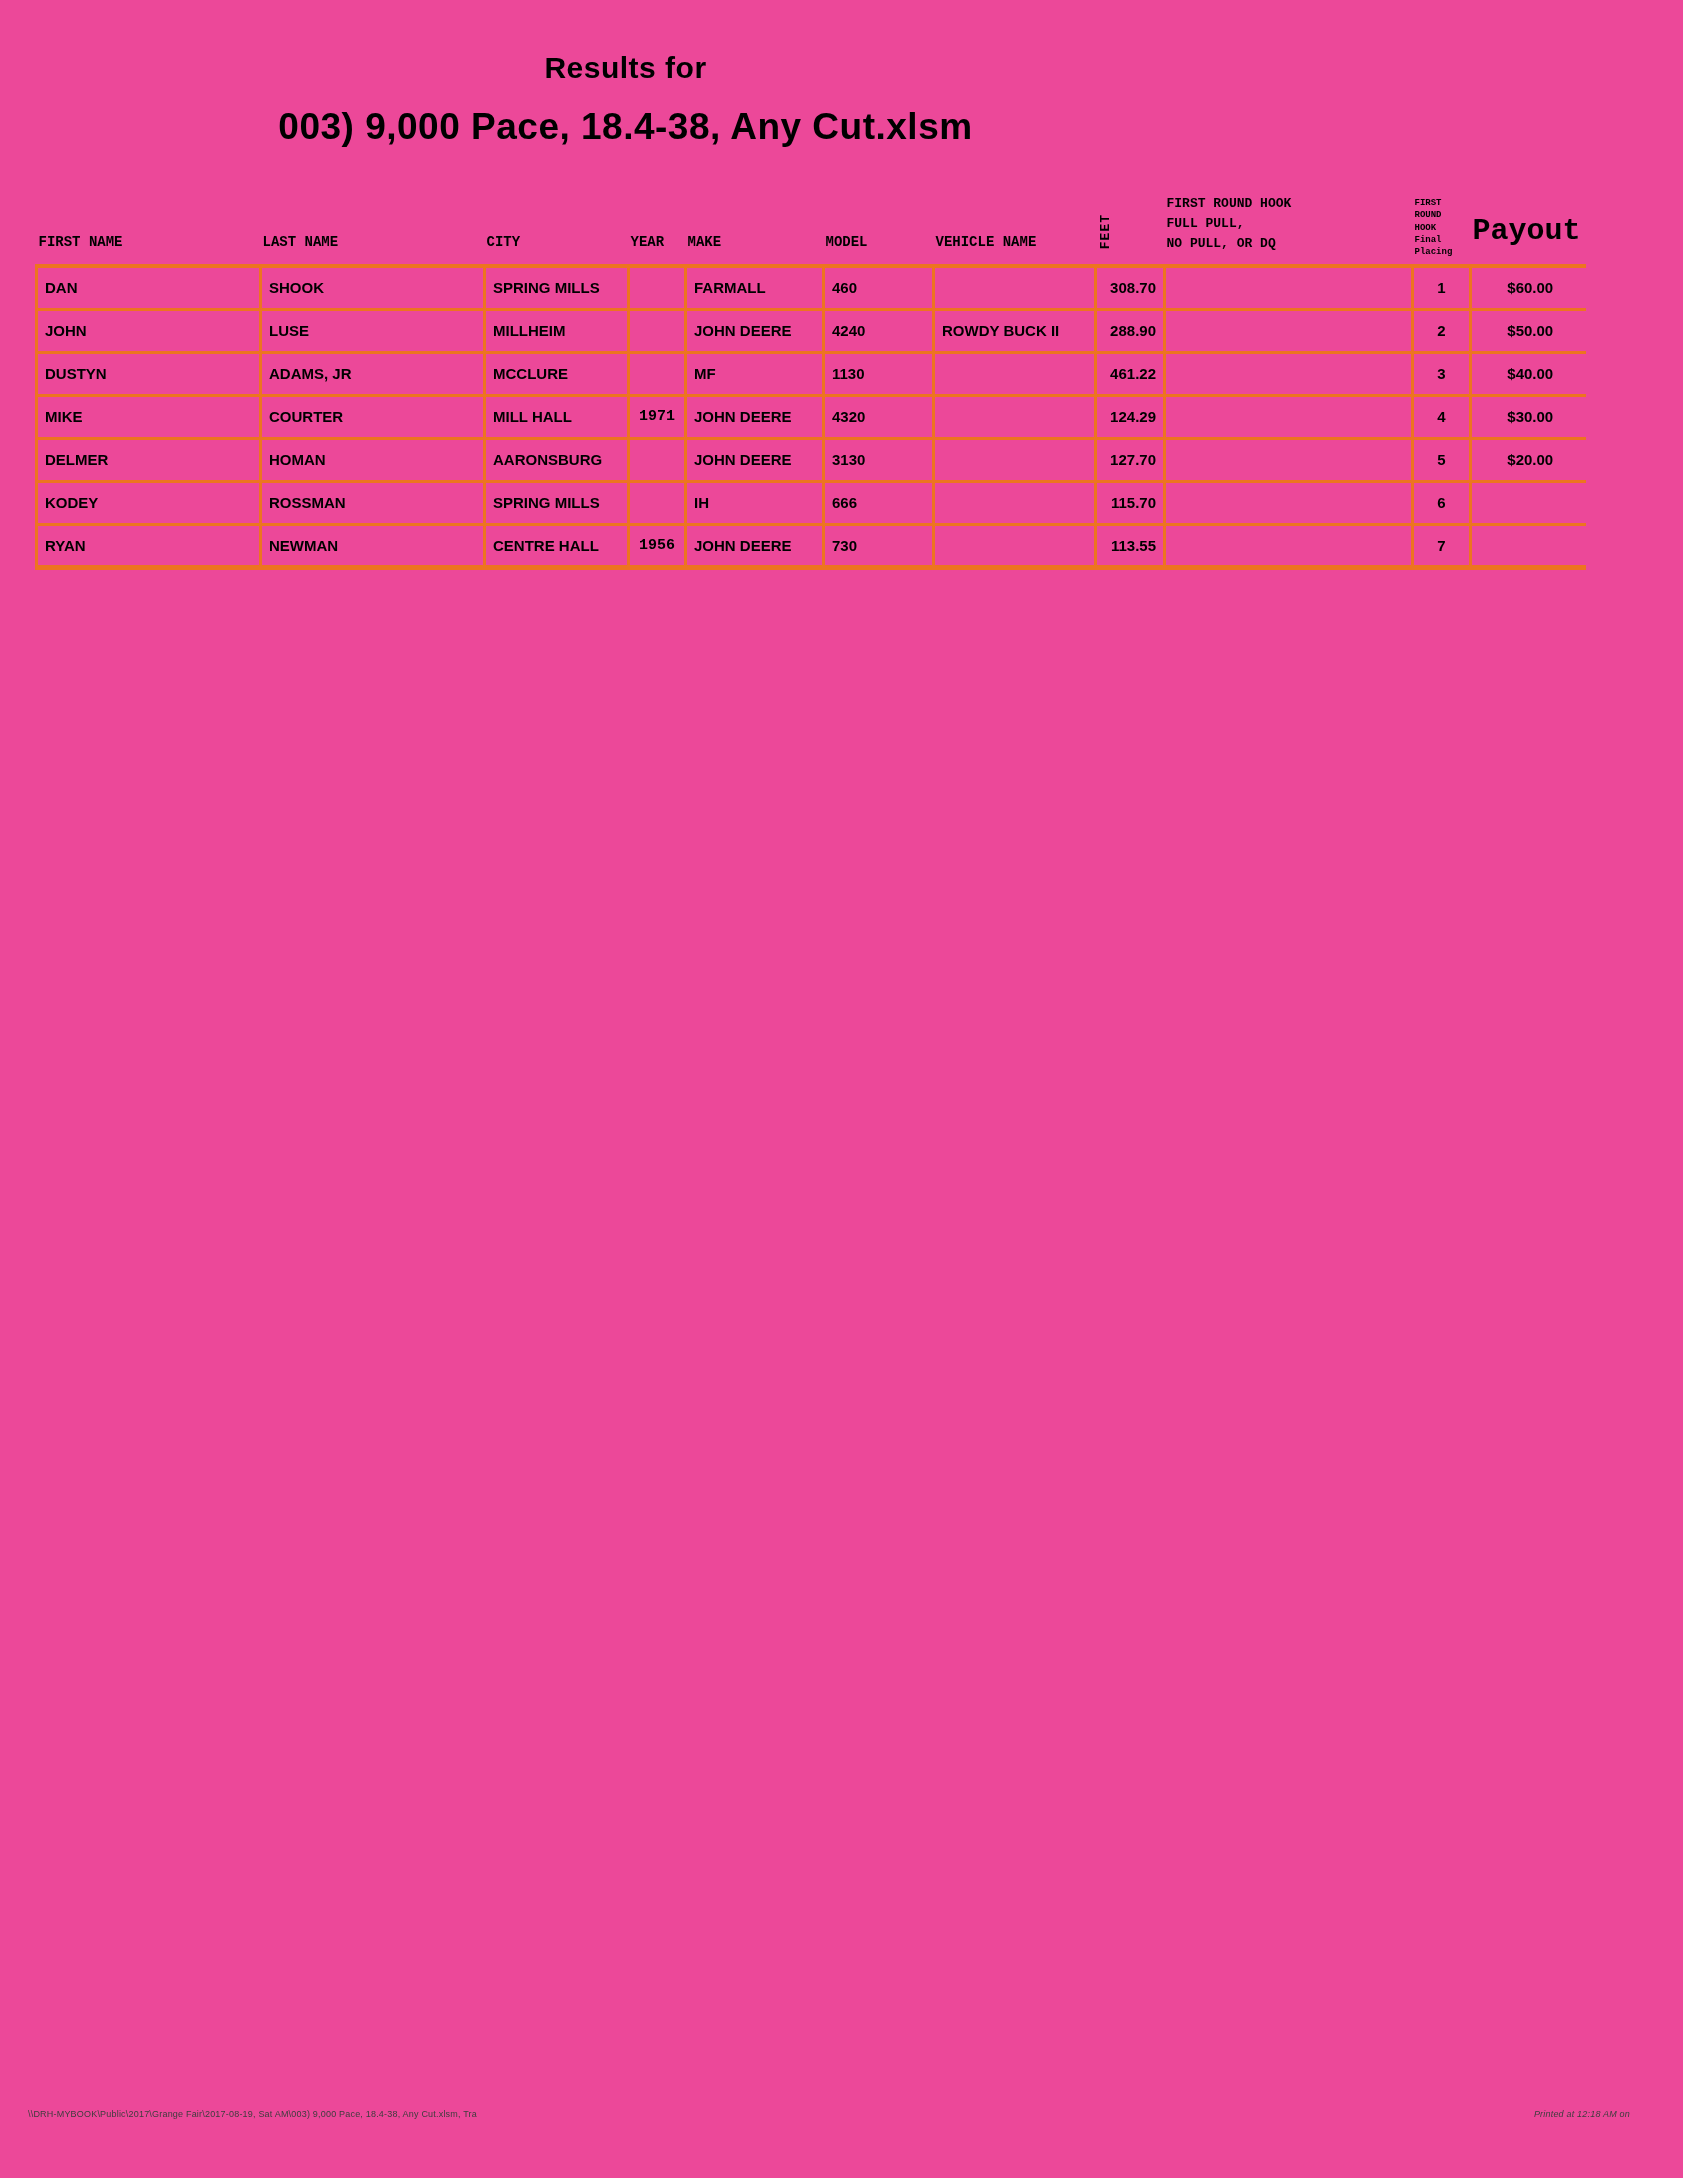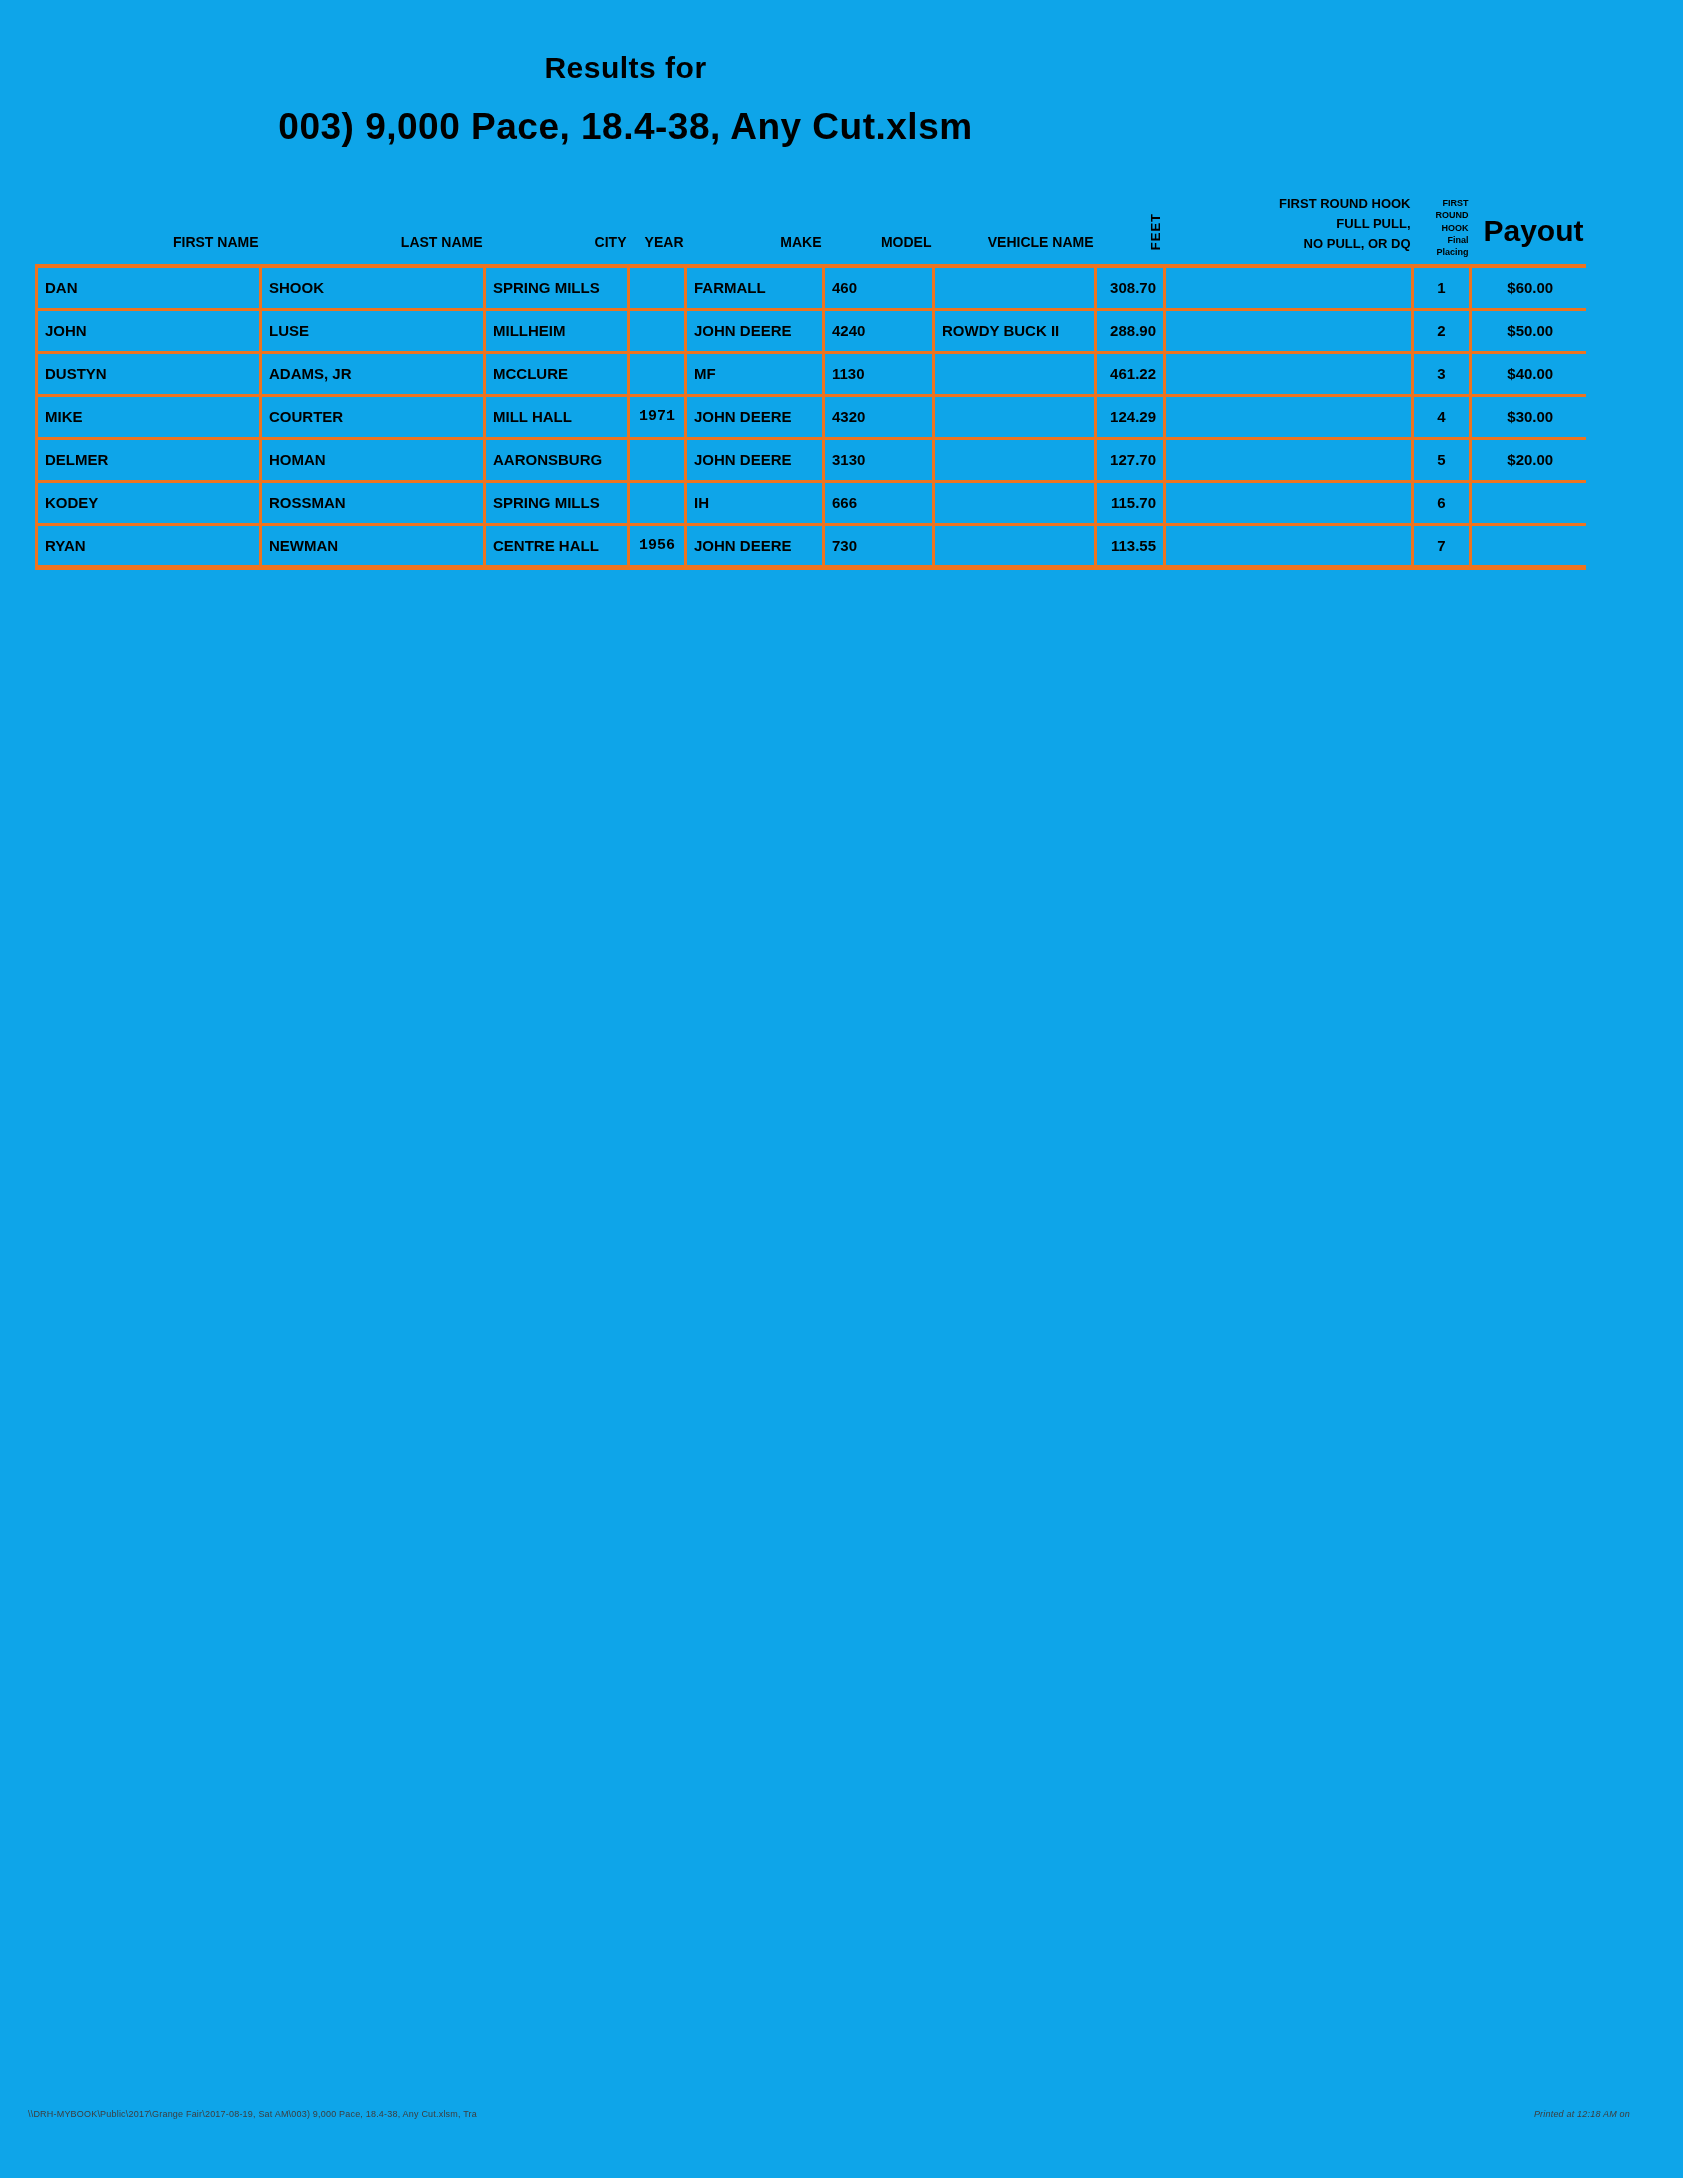--- a/index.html
+++ b/index.html
@@ -2,21 +2,21 @@
 <html style="--grid: #ED7420; --ink: #000000;"><head>
 <meta charset="utf-8">
 <style>
   :root { --grid: #ED7420; --ink: #000000; }
   * { box-sizing: border-box; }
   html, body { margin: 0; padding: 0; background: #ffffff; }
   .page {
     position: relative;
     width: 1683px;
     height: 2178px;
-    background: #0ea5e9;
+    background: #ec4899;
     font-family: "Liberation Sans", sans-serif;
     color: var(--ink);
     overflow: hidden;
   }
 
   .title-block {
     position: absolute;
     top: 51px;
     left: 0;
     width: 1251px;
@@ -32,25 +32,26 @@
     top: 139px;
     border-collapse: collapse;
     table-layout: fixed;
     font-family: "Liberation Sans", sans-serif;
   }
 
   thead tr { height: 127px; }
   th {
     border: none;
     font-weight: bold;
-    text-align: right;
+    text-align: left;
     vertical-align: bottom;
     padding: 0 2px 14px 2px;
     white-space: pre-line;
     color: var(--ink);
+    font-family: Liberation Mono, monospace;
   }
   th.h-main   { font-size: 14px; }
   th.h-feet   { padding-bottom: 10px; }
   th.h-feet .vtext {
     display: inline-block;
     writing-mode: vertical-rl;
     transform: rotate(180deg);
     font-size: 13px;
     letter-spacing: 1px;
   }

